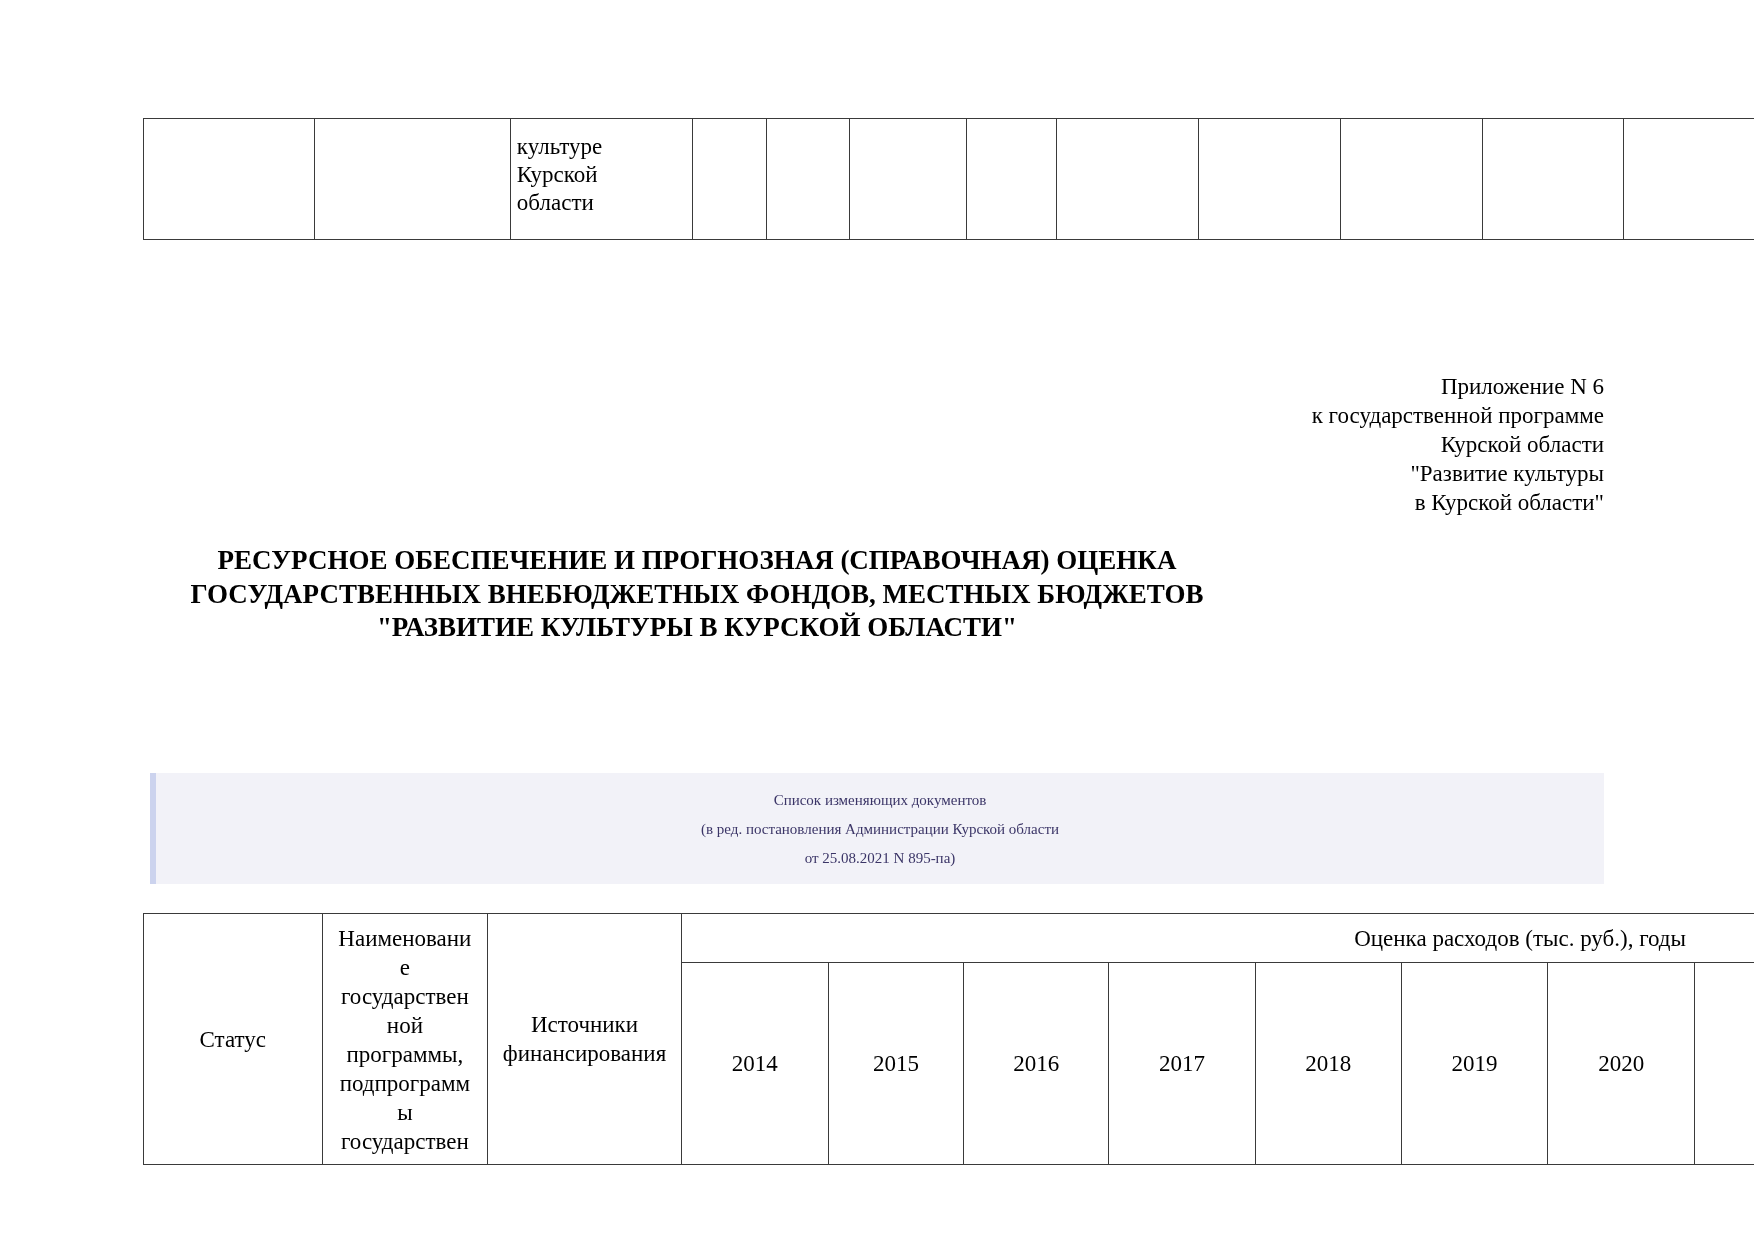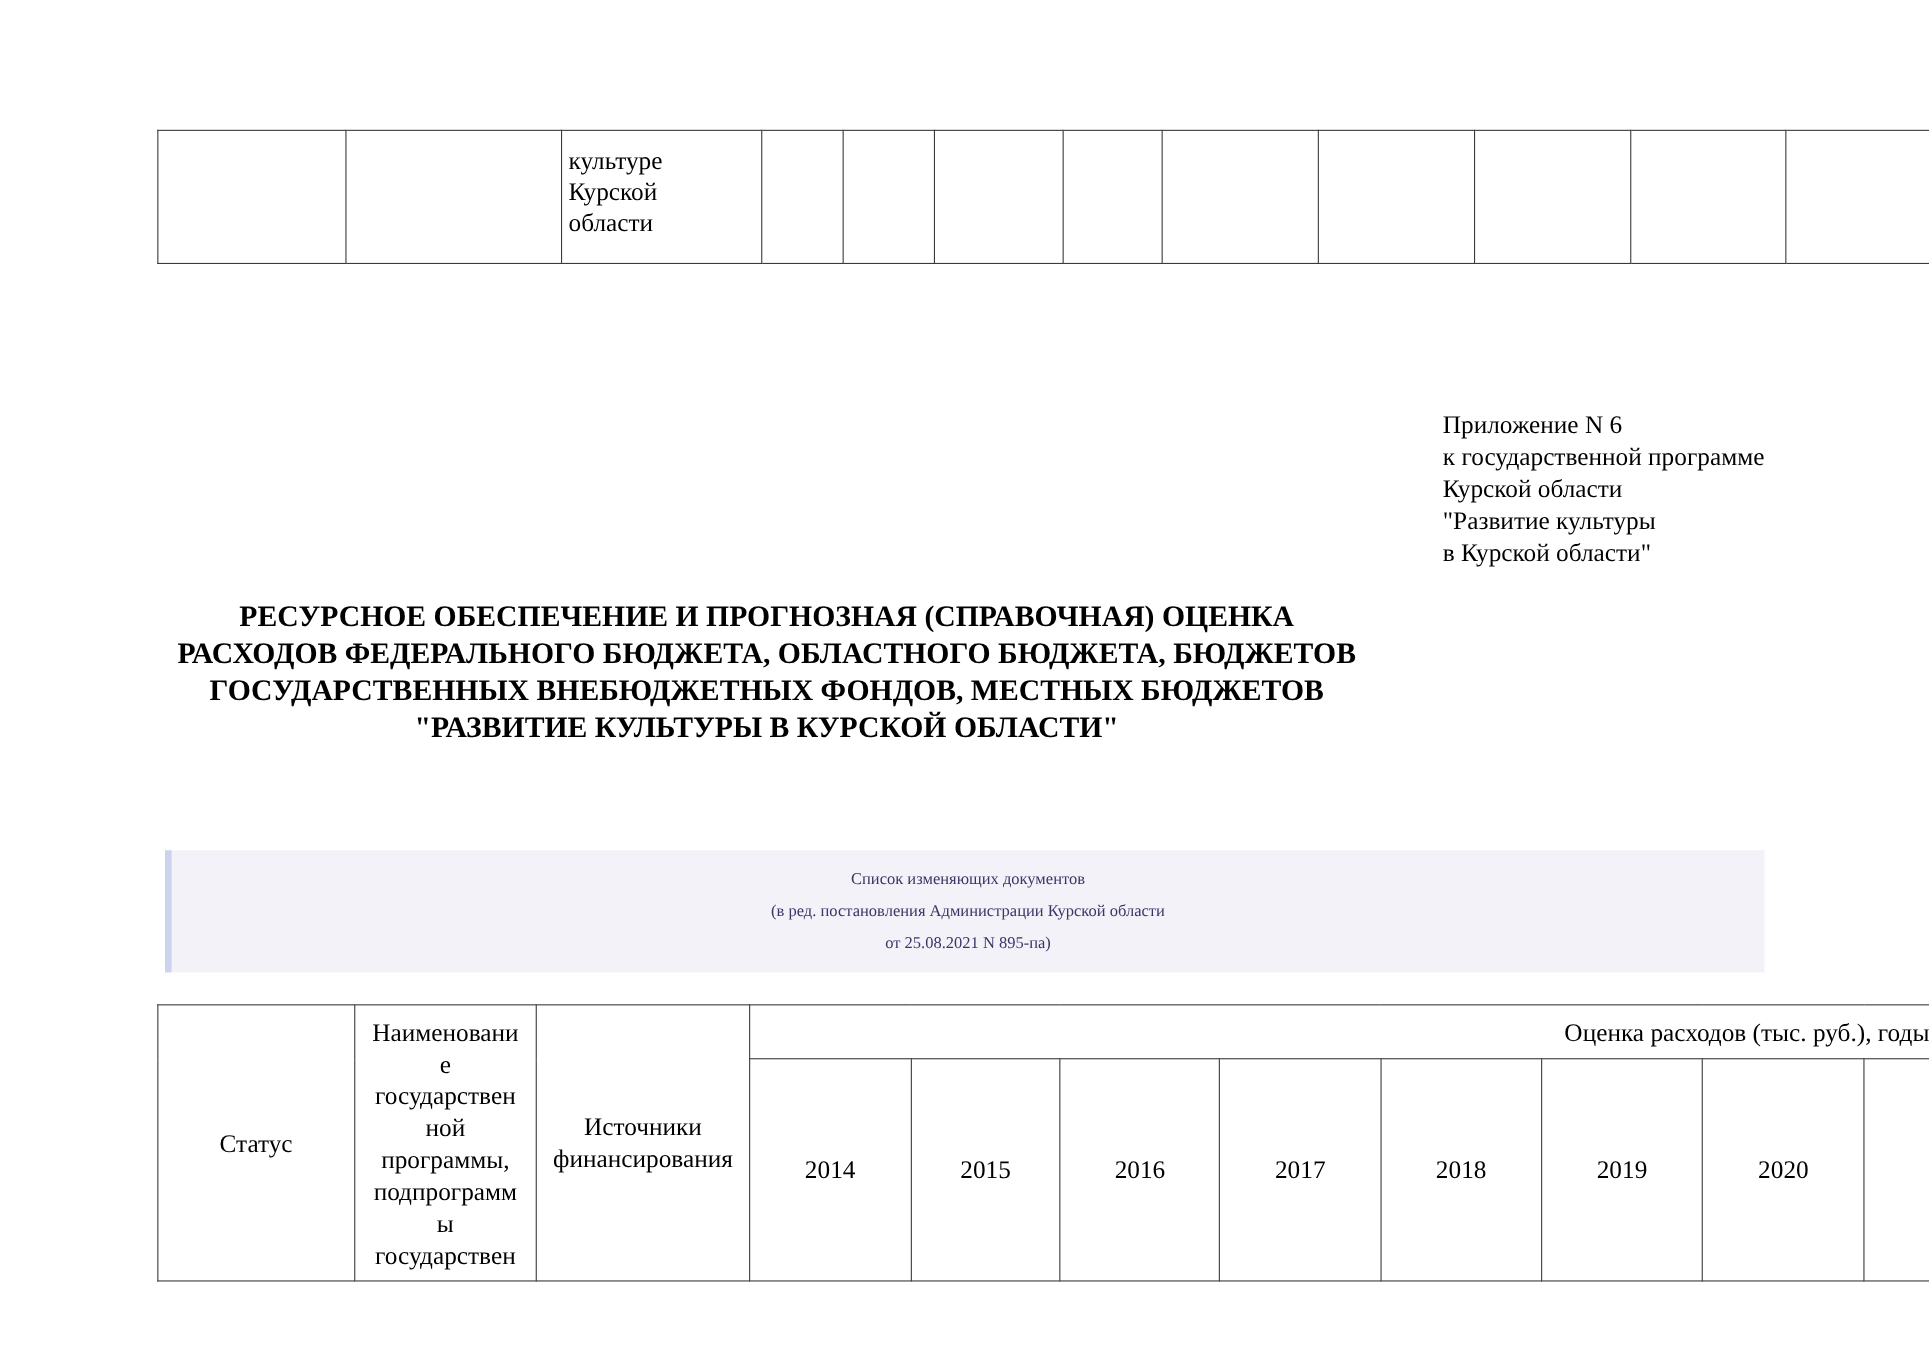--- a/index.html
+++ b/index.html
@@ -4,31 +4,31 @@
 <style>
   html, body { margin:0; padding:0; background:#ffffff; }
   body { width:1754px; height:1240px; position:relative; overflow:hidden;
          font-family:"Liberation Serif","DejaVu Serif",serif; color:#000; }
   .abs { position:absolute; }
   table { border-collapse:collapse; table-layout:fixed; position:absolute; }
   td { border:1.5px solid #3a3a3a; padding:0; vertical-align:top; }
   #top-table { left:143px; top:118px; height:108px;border-radius:13px; }
   #top-table td { height:106px; font-size:23px; line-height:28px; }
   #top-table td.txt { padding:14px 0 0 6px; }
-  .appendix { right:150px; top:372px; font-size:23px; line-height:29px; }
+  .appendix { right:150px; top:372px; text-align:right; font-size:23px; line-height:29px; }
   .doc-title { left:0; width:1394px; top:544px; text-align:center; font-weight:bold;
                font-size:27px; line-height:33.5px; }
   .infobox { left:150px; top:773px; width:1454px; height:111px; background:#f2f2f8;
              border-left:6px solid #ccd3ee; box-sizing:border-box; text-align:center;
              color:#3b3567; font-size:15px; line-height:29px; padding-top:13px; }
   #main-table { left:143px; top:913px; }
   #main-table td { vertical-align:middle; text-align:center; font-size:23px; line-height:29px; }
   #main-table td.status { vertical-align:middle; }
   #main-table td.name { vertical-align:top; padding-top:10px; }
-  #main-table td.group { text-align:right; height:48px; }
+  #main-table td.group { text-align:right; padding-right:68px; height:48px; }
   #main-table td.year { height:201px;font-family:Liberation Serif, serif; }
 </style>
 </head>
 <body>
 
 <table id="top-table">
   <colgroup>
     <col style="width:171px">
       <col style="width:196px">
       <col style="width:182px">
@@ -67,21 +67,20 @@
 <div class="abs appendix">
   <div>Приложение N 6</div>
   <div>к государственной программе</div>
   <div>Курской области</div>
   <div>"Развитие культуры</div>
   <div>в Курской области"</div>
 </div>
 
 <div class="abs doc-title">
   <div>РЕСУРСНОЕ ОБЕСПЕЧЕНИЕ И ПРОГНОЗНАЯ (СПРАВОЧНАЯ) ОЦЕНКА</div>
-  <div>РАСХОДОВ ФЕДЕРАЛЬНОГО БЮДЖЕТА, ОБЛАСТНОГО БЮДЖЕТА, БЮДЖЕТОВ</div>
   <div>ГОСУДАРСТВЕННЫХ ВНЕБЮДЖЕТНЫХ ФОНДОВ, МЕСТНЫХ БЮДЖЕТОВ</div>
   <div>"РАЗВИТИЕ КУЛЬТУРЫ В КУРСКОЙ ОБЛАСТИ"</div>
 </div>
 
 <div class="abs infobox">
   <div>Список изменяющих документов</div>
   <div>(в ред. постановления Администрации Курской области</div>
   <div>от 25.08.2021 N 895-па)</div>
 </div>
 

